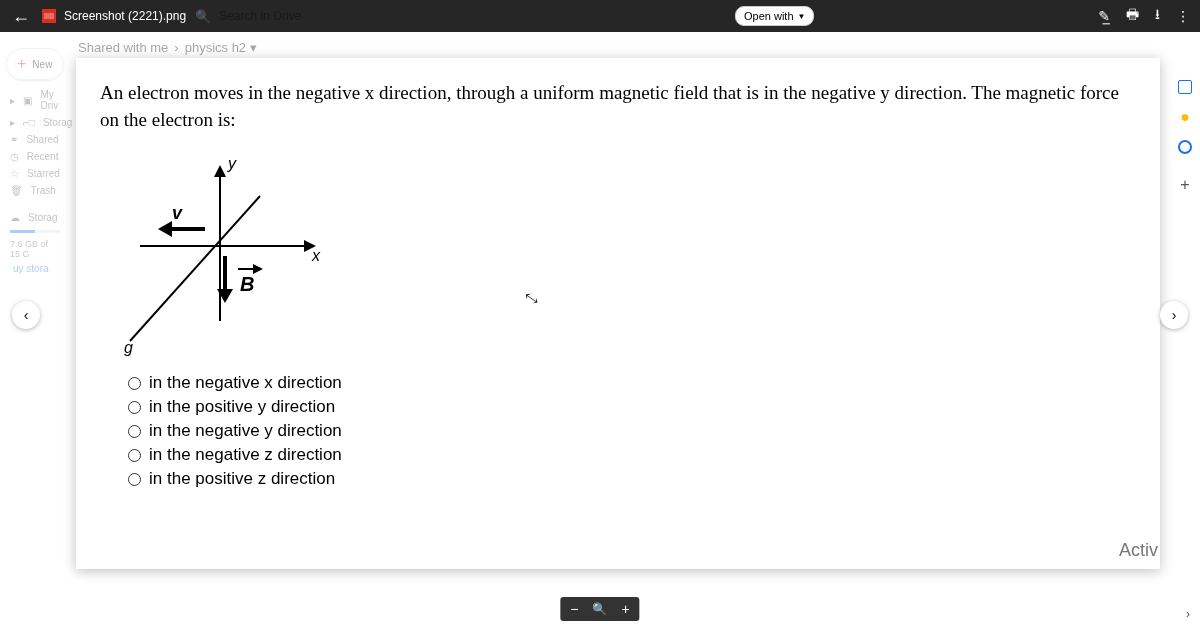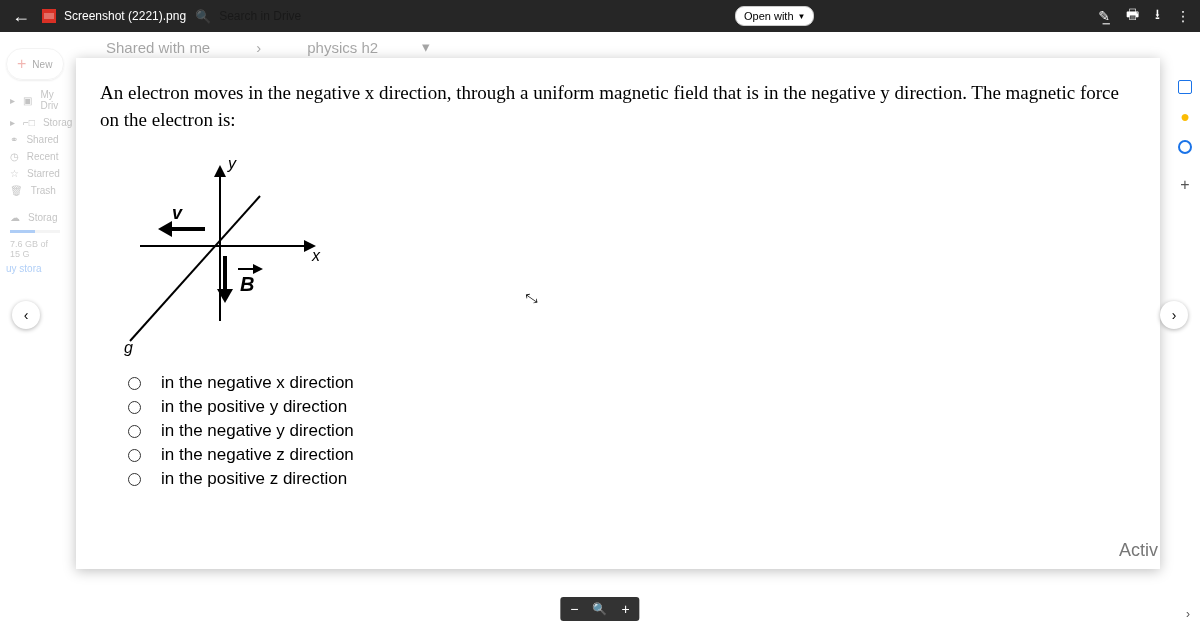--- a/index.html
+++ b/index.html
@@ -11,39 +11,39 @@
 .file-icon::after { content: ''; position: absolute; left: 2px; top: 4px; width: 10px; height: 6px; background: #fff; opacity: 0.3; }
 .filename { color: #fff; font-size: 12px; }
 .topbar-mid { position: absolute; left: 195px; display: flex; align-items: center; opacity: 0.35; }
 .search-icon-sm { color: #000; font-size: 13px; margin-right: 8px; }
 .search-text { color: #000; font-size: 12px; }
 .openwith { position: absolute; left: 735px; background: #fff; border: 1px solid #ccc; border-radius: 9px; padding: 3px 8px; font-size: 11px; display: flex; align-items: center; cursor: pointer; }
 .openwith .caret { margin-left: 4px; font-size: 8px; }
 .top-right { position: absolute; right: 10px; display: flex; gap: 16px; align-items: center; }
 .top-right span { color: #fff; font-size: 14px; cursor: pointer; }
 
-.underlay { position: absolute; top: 32px; left: 0; right: 0; height: 30px; background: #fff; display: flex; align-items: center; padding-left: 106px; opacity: 0.35; font-size: 15px; gap: 40px; }
+.underlay { position: absolute; top: 32px; left: 0; right: 0; height: 30px; background: #fff; display: flex; align-items: center; padding-left: 78px; opacity: 0.35; font-size: 13px; }
 .crumb-sep { margin: 0 6px; }
 
 .sidebar { position: absolute; left: 0; top: 42px; width: 70px; opacity: 0.35; font-size: 10px; }
 .new-btn { display: flex; align-items: center; padding: 6px 10px; margin: 6px; border: 1px solid #ddd; border-radius: 18px; box-shadow: 0 1px 2px rgba(0,0,0,0.2); }
 .new-btn .plus { color: #d93025; font-size: 16px; margin-right: 6px; position: relative; }
 .new-btn .plus::after { content: '+'; color: #188038; position: absolute; left: 0; top: 1px; clip: rect(0 20px 8px 10px); }
 .side-item { display: flex; align-items: center; padding: 3px 10px; gap: 8px; color: #555; }
 .storage-bar { height: 3px; background: #e0e0e0; margin: 4px 10px; position: relative; }
 .storage-bar::after { content: ''; position: absolute; left: 0; top: 0; height: 100%; width: 50%; background: #1a73e8; }
 .storage-text { font-size: 9px; padding: 2px 10px; color: #666; }
-.buy-link { color: #1a73e8; padding: 2px 6px; }
+.buy-link { color: #1a73e8; padding: 2px 13px; }
 
 .main-img { position: absolute; left: 76px; top: 58px; right: 40px; bottom: 60px; background: #fff; box-shadow: 0 2px 12px rgba(0,0,0,0.25); padding: 22px 24px; overflow: hidden; }
 .question { font-size: 19px; font-family: Georgia, serif; line-height: 1.4; margin-bottom: 18px; }
 .diagram { width: 220px; height: 210px; position: relative; margin-left: 10px; }
 .diagram svg { width: 100%; height: 100%; }
 .options { margin-top: 12px; margin-left: 28px; font-family: Georgia, serif; font-size: 17px; }
-.option { display: flex; align-items: center; gap: 20px; margin: 4px 0; }
+.option { display: flex; align-items: center; gap: 8px; margin: 4px 0; }
 .radio { width: 13px; height: 13px; border: 1.5px solid #333; border-radius: 50%; flex-shrink: 0; }
 .cursor-img { position: absolute; left: 450px; top: 232px; font-size: 14px; color: #000; transform: rotate(-10deg); }
 .activ { position: absolute; right: 2px; bottom: 8px; color: #777; font-size: 18px; font-family: 'Segoe UI', sans-serif; text-align: right; }
 
 .nav-arrow { position: absolute; top: 50%; transform: translateY(-50%); width: 28px; height: 28px; border-radius: 50%; background: #fff; box-shadow: 0 1px 4px rgba(0,0,0,0.3); display: flex; align-items: center; justify-content: center; font-size: 14px; cursor: pointer; }
 .nav-left { left: 12px; }
 .nav-right { right: 12px; }
 
 .zoom-bar { position: absolute; bottom: 8px; left: 50%; transform: translateX(-50%); background: rgba(0,0,0,0.8); border-radius: 3px; padding: 4px 10px; display: flex; gap: 14px; align-items: center; }
 .zoom-bar span { color: #fff; font-size: 14px; cursor: pointer; }

